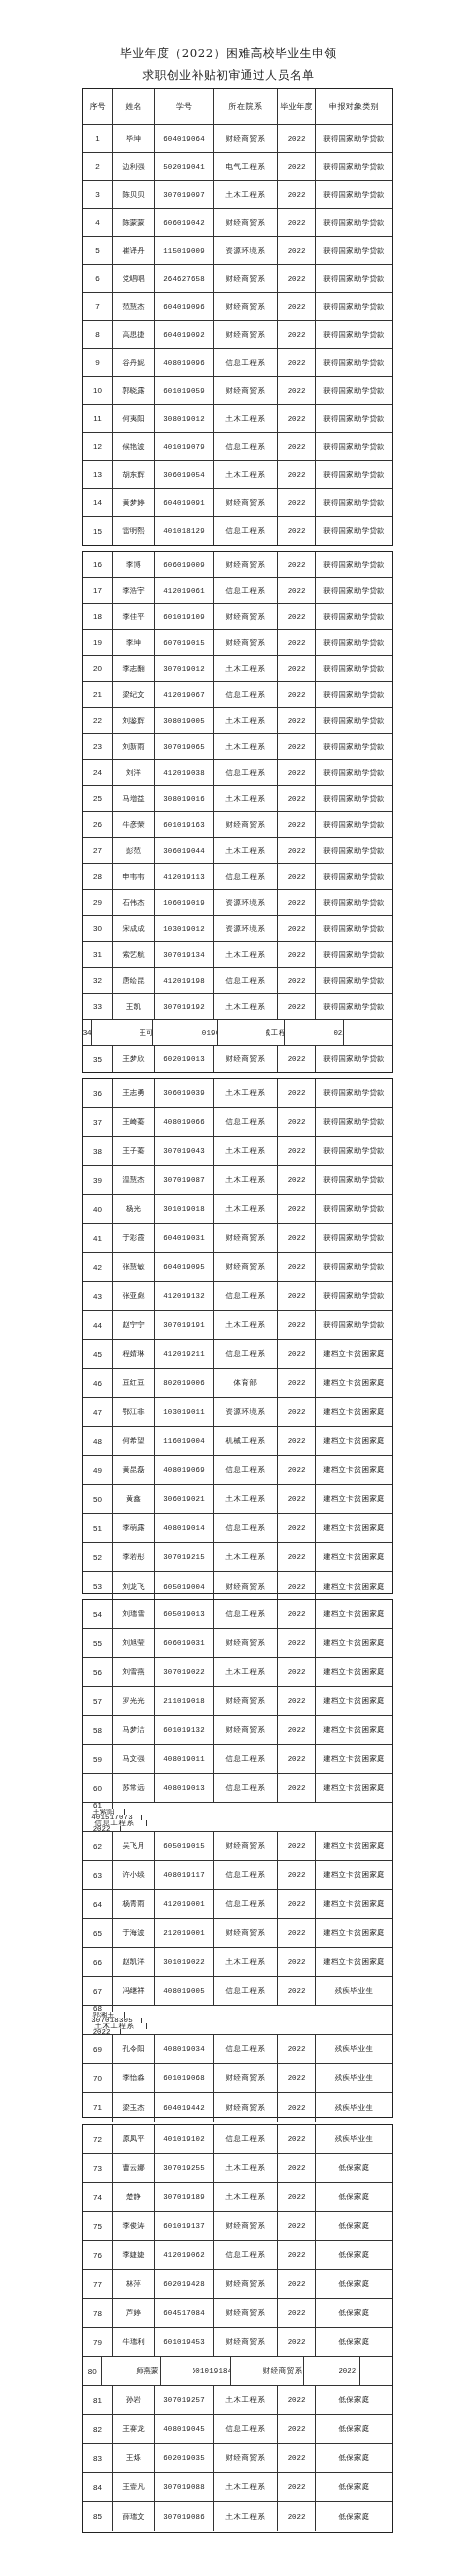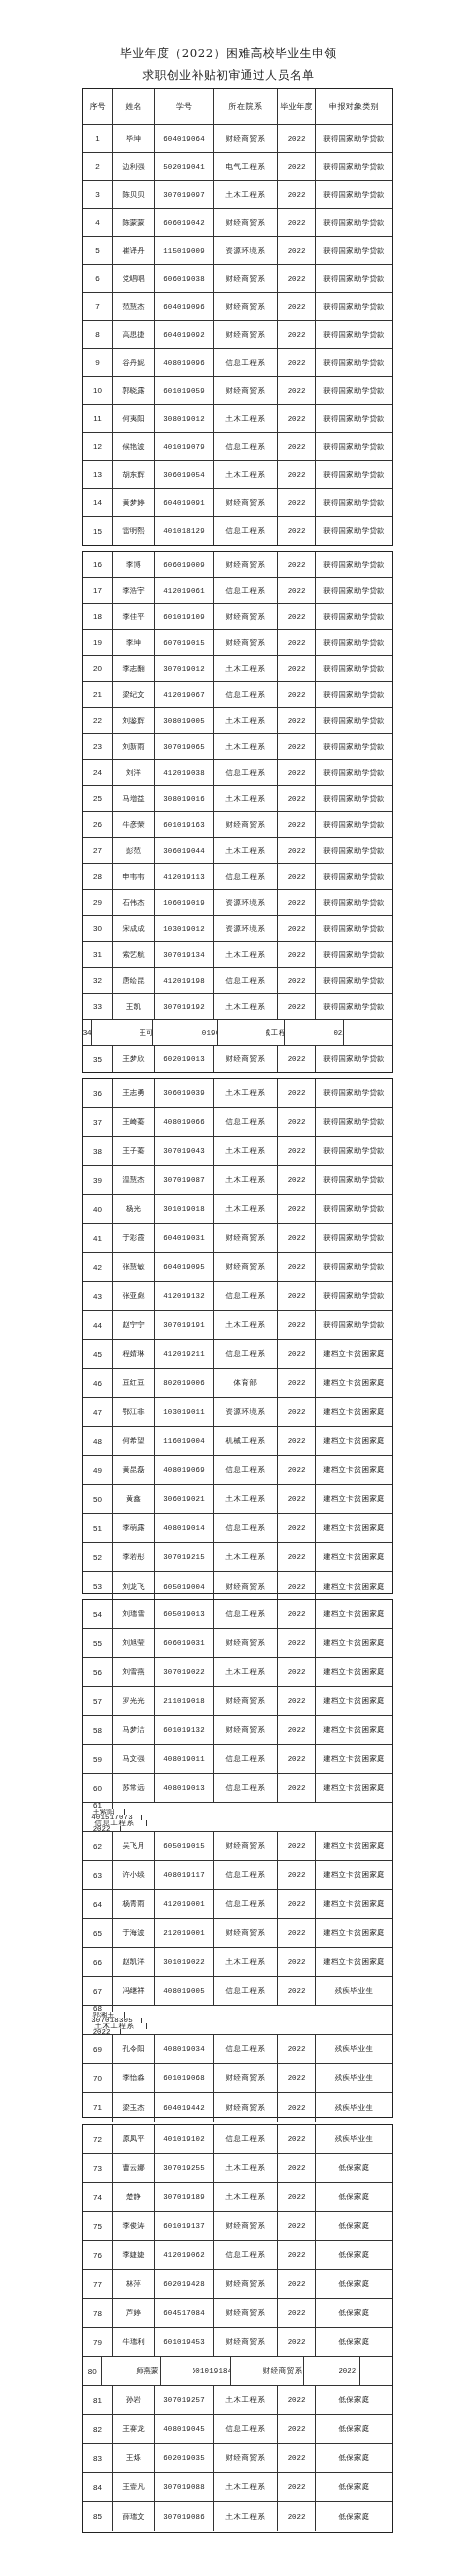--- a/index.html
+++ b/index.html
@@ -114,21 +114,21 @@
         <div class="cell c0">5</div>
         <div class="cell c1">崔译丹</div>
         <div class="cell c2">115019009</div>
         <div class="cell c3">资源环境系</div>
         <div class="cell c4">2022</div>
         <div class="cell c5">获得国家助学贷款</div>
       </div>
       <div class="row" style="height: 28px;">
         <div class="cell c0">6</div>
         <div class="cell c1">党唱唱</div>
-        <div class="cell c2">606019038</div>
+        <div class="cell c2">264627658</div>
         <div class="cell c3">财经商贸系</div>
         <div class="cell c4">2022</div>
         <div class="cell c5">获得国家助学贷款</div>
       </div>
       <div class="row" style="height: 28px;">
         <div class="cell c0">7</div>
         <div class="cell c1">范慧杰</div>
         <div class="cell c2">604019096</div>
         <div class="cell c3">财经商贸系</div>
         <div class="cell c4">2022</div>

